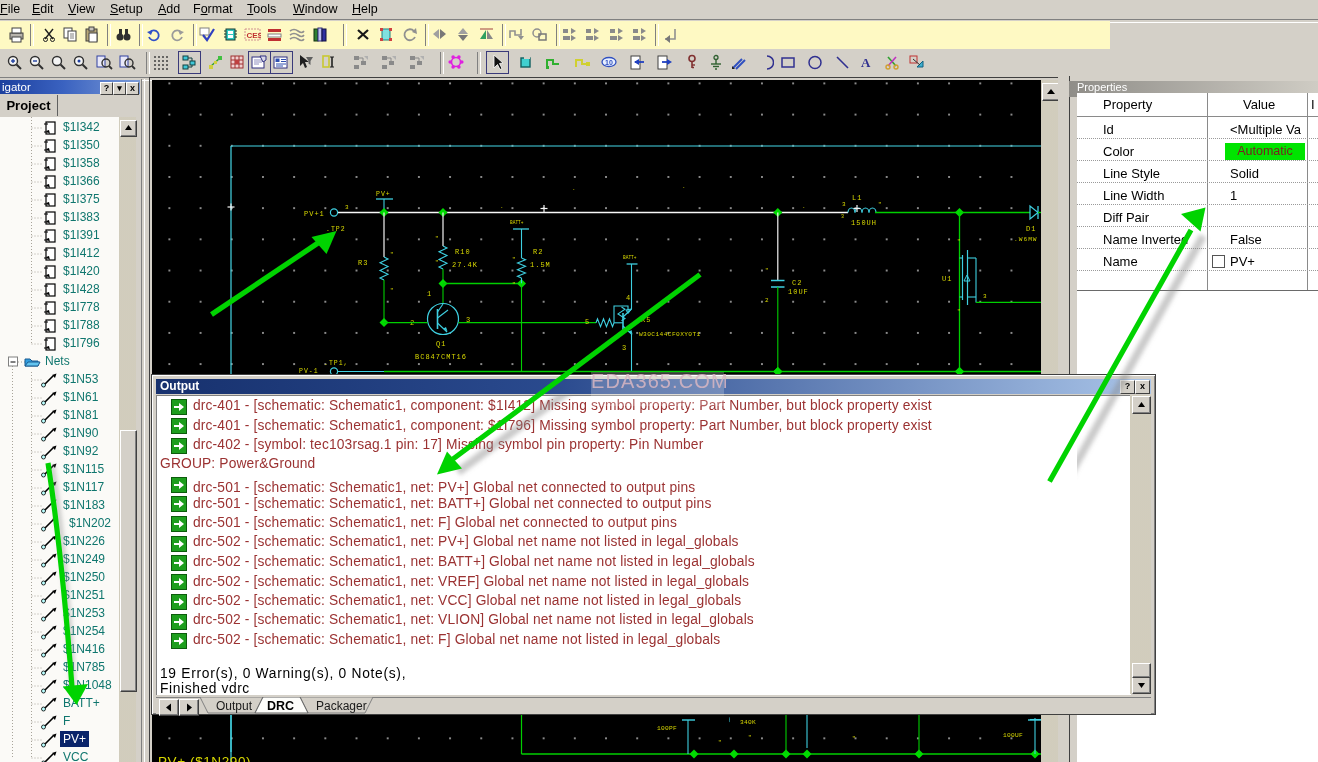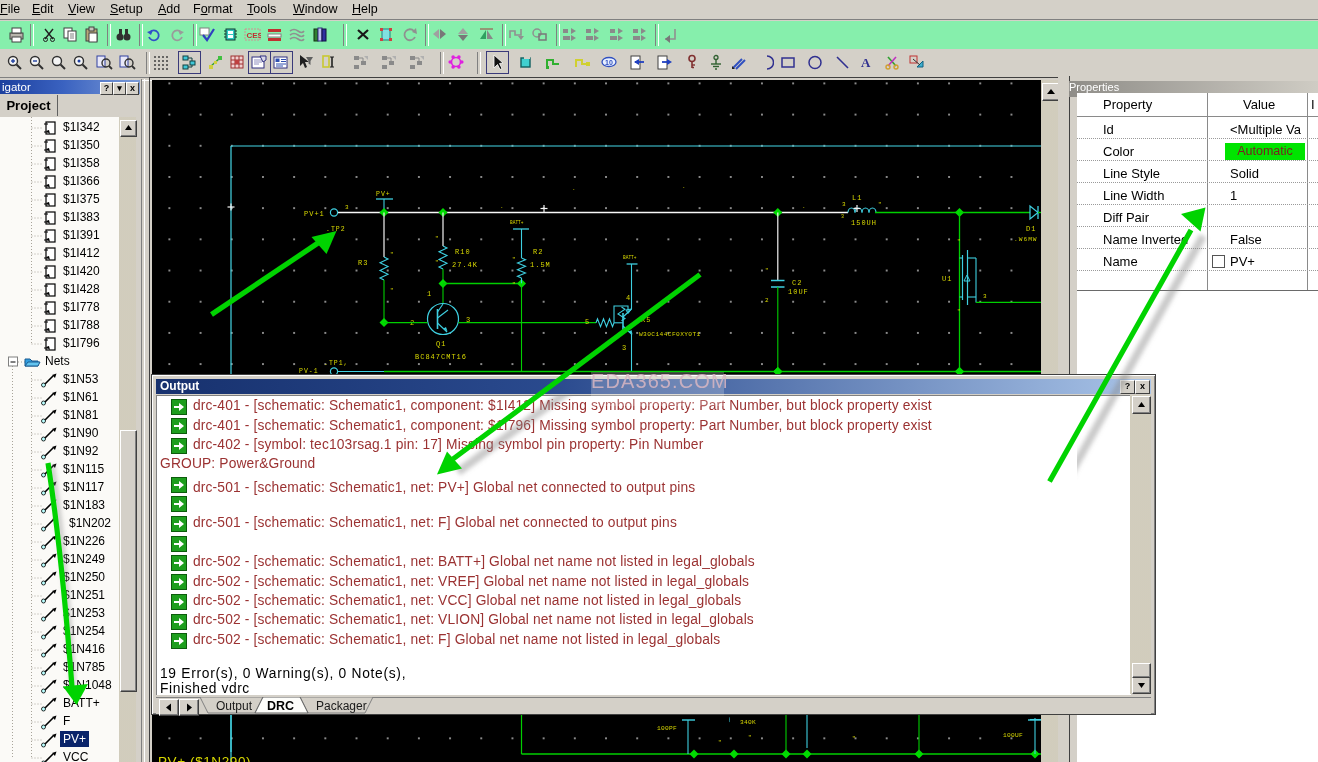--- a/index.html
+++ b/index.html
@@ -5,47 +5,47 @@
 html,body{margin:0;padding:0;}
 body{width:1318px;height:762px;overflow:hidden;font-family:"Liberation Sans",sans-serif;background:#d4d0c8;}
 #page{position:absolute;top:0;left:0;width:1318px;height:762px;}
 .abs{position:absolute;}
 
 #menubar{position:absolute;top:0;left:0;width:1318px;height:19px;background:#d4d0c8;font-size:12.5px;color:#000;}
 #menubar span{position:absolute;top:2px;}
 #menubar u{text-decoration:underline;}
 #menuline{position:absolute;top:19px;left:0;width:1318px;height:2px;border-top:1px solid #808080;border-bottom:1px solid #fff;}
 
-#row1{position:absolute;top:21px;left:0;width:1318px;height:28px;background:#86efac;}
+#row1{position:absolute;top:21px;left:0;width:1110px;height:28px;background:#fef9c3;}
 #row2{position:absolute;top:49px;left:0;width:1318px;height:28px;background:#d4d0c8;}
 .tbsep{position:absolute;top:3px;width:2px;height:22px;border-left:1px solid #808080;border-right:1px solid #fff;}
 .ic{position:absolute;top:5px;width:17px;height:17px;}
 .boxed{outline:1.5px solid #3a3a7a;outline-offset:2px;}
 #rowline{position:absolute;top:77px;left:0;width:1318px;height:2px;border-top:1px solid #808080;border-bottom:1px solid #fff;}
 
 #lpanel{position:absolute;left:0;top:79px;width:141px;height:683px;background:#d4d0c8;}
 #lptitle{position:absolute;left:0;top:1px;width:140px;height:14px;background:linear-gradient(90deg,#1c3f9e 0%,#3a62c0 45%,#7b9bd8 100%);font-size:11.5px;color:#fff;}
 .tbtn{position:absolute;top:2px;width:11px;height:11px;background:#d4d0c8;border:1px solid #fff;border-right-color:#404040;border-bottom-color:#404040;font-size:9px;font-weight:bold;text-align:center;line-height:10px;color:#000;}
 #ptab{position:absolute;left:0px;top:16px;width:57px;height:21px;background:#d4d0c8;border-right:1px solid #606060;font-size:13px;font-weight:bold;text-align:center;line-height:21px;}
 #treebg{position:absolute;left:0;top:38px;width:119px;height:645px;background:#fbfaf7;}
 #treescroll{position:absolute;left:119px;top:38px;width:17px;height:645px;background:#efece4;background-image:radial-gradient(#cfcaba 0.7px,transparent 0.8px);background-size:2px 2px;}
 .sbbtn{position:absolute;background:#d4d0c8;border:1px solid #fff;border-right-color:#404040;border-bottom-color:#404040;box-shadow:inset -1px -1px 0 #808080;}
 #tree{position:absolute;left:0;top:-79px;width:141px;height:841px;}
-.tree-row{position:absolute;font-size:12px;color:#000000;white-space:nowrap;}
+.tree-row{position:absolute;font-size:12px;color:#0f766e;white-space:nowrap;}
 #lpline{position:absolute;left:141px;top:79px;width:2px;height:683px;border-left:1px solid #808080;border-right:1px solid #fff;}
 
 #canvas{position:absolute;left:152px;top:80px;width:889px;height:682px;background:#000;}
 #dots{position:absolute;left:0;top:0;width:889px;height:682px;background-image:radial-gradient(circle,#8a8a8a 0.7px,transparent 1.1px);background-size:31.2px 31.2px;background-position:1.8px -12.2px;}
 #canvasedge{position:absolute;left:149px;top:77px;width:909px;height:685px;border-top:1px solid #404040;border-left:1px solid #404040;}
 
 #cscroll{position:absolute;left:1041px;top:80px;width:17px;height:682px;background:#efece4;background-image:radial-gradient(#cfcaba 0.7px,transparent 0.8px);background-size:2px 2px;}
 
 #props{position:absolute;left:1058px;top:76px;width:260px;height:686px;background:#d4d0c8;}
 #propsinner{position:absolute;left:11px;top:0px;width:249px;height:686px;border-left:1px solid #404040;background:#d4d0c8;}
-#proptitle{position:absolute;left:1069px;top:81px;width:249px;height:16px;background:linear-gradient(90deg,#8f8d88,#cfccc4);color:#fff;font-size:11px;line-height:12px;box-sizing:border-box;}
+#proptitle{position:absolute;left:1069px;top:81px;width:249px;height:16px;background:linear-gradient(90deg,#8f8d88,#cfccc4);color:#fff;font-size:11px;line-height:12px;padding-left:8px;box-sizing:border-box;}
 #proptable{position:absolute;left:1077px;top:93px;width:241px;height:198px;background:#fff;}
 #propwhite{position:absolute;left:1077px;top:291px;width:241px;height:471px;background:#fff;}
 .prow{position:absolute;font-size:13px;color:#000000;white-space:nowrap;}
 .pline{position:absolute;left:0;width:241px;height:0;border-top:1px dotted #9a9a9a;}
 
 #outwin{position:absolute;left:151px;top:374px;width:1003px;height:339px;background:#d4d0c8;border:1px solid #404040;box-shadow:inset 1px 1px 0 #ffffff,inset -1px -1px 0 #808080;}
 #outtitle{position:absolute;left:4px;top:4px;width:995px;height:15px;background:linear-gradient(90deg,#17316e 0%,#2a4a8e 40%,#a9c4e8 100%);color:#fff;font-size:12px;font-weight:bold;line-height:15px;padding-left:4px;box-sizing:border-box;}
 #outcontent{position:absolute;left:4px;top:20px;width:974px;height:299px;background:#fff;border-top:1px solid #808080;border-left:1px solid #808080;}
 #outscroll{position:absolute;left:978px;top:20px;width:21px;height:299px;background:#efece4;background-image:radial-gradient(#cfcaba 0.7px,transparent 0.8px);background-size:2px 2px;}
 .msg{position:absolute;left:36px;font-size:13.8px;letter-spacing:0.15px;color:#9b3232;white-space:nowrap;}
@@ -876,23 +876,25 @@
 <div class="mico" style="top:3px;"></div>
 <div class="msg" style="top:2px;">drc-401 - [schematic: Schematic1, component: $1I412] Missing symbol property: Part Number, but block property exist</div>
 <div class="mico" style="top:22px;"></div>
 <div class="msg" style="top:22px;">drc-401 - [schematic: Schematic1, component: $1I796] Missing symbol property: Part Number, but block property exist</div>
 <div class="mico" style="top:42px;"></div>
 <div class="msg" style="top:41px;">drc-402 - [symbol: tec103rsag.1 pin: 17] Missing symbol pin property: Pin Number</div>
 <div class="msg" style="left:3px;top:60px;">GROUP: Power&amp;Ground</div>
 <div class="mico" style="top:81px;"></div>
 <div class="msg" style="top:84px;">drc-501 - [schematic: Schematic1, net: PV+] Global net connected to output pins</div>
 <div class="mico" style="top:100px;"></div>
+<div class="msg" style="top:100px;">drc-501 - [schematic: Schematic1, net: BATT+] Global net connected to output pins</div>
 <div class="mico" style="top:120px;"></div>
 <div class="msg" style="top:119px;">drc-501 - [schematic: Schematic1, net: F] Global net connected to output pins</div>
 <div class="mico" style="top:140px;"></div>
+<div class="msg" style="top:138px;">drc-502 - [schematic: Schematic1, net: PV+] Global net name not listed in legal_globals</div>
 <div class="mico" style="top:159px;"></div>
 <div class="msg" style="top:158px;">drc-502 - [schematic: Schematic1, net: BATT+] Global net name not listed in legal_globals</div>
 <div class="mico" style="top:178px;"></div>
 <div class="msg" style="top:178px;">drc-502 - [schematic: Schematic1, net: VREF] Global net name not listed in legal_globals</div>
 <div class="mico" style="top:198px;"></div>
 <div class="msg" style="top:197px;">drc-502 - [schematic: Schematic1, net: VCC] Global net name not listed in legal_globals</div>
 <div class="mico" style="top:218px;"></div>
 <div class="msg" style="top:216px;">drc-502 - [schematic: Schematic1, net: VLION] Global net name not listed in legal_globals</div>
 <div class="mico" style="top:237px;"></div>
 <div class="msg" style="top:236px;">drc-502 - [schematic: Schematic1, net: F] Global net name not listed in legal_globals</div>

